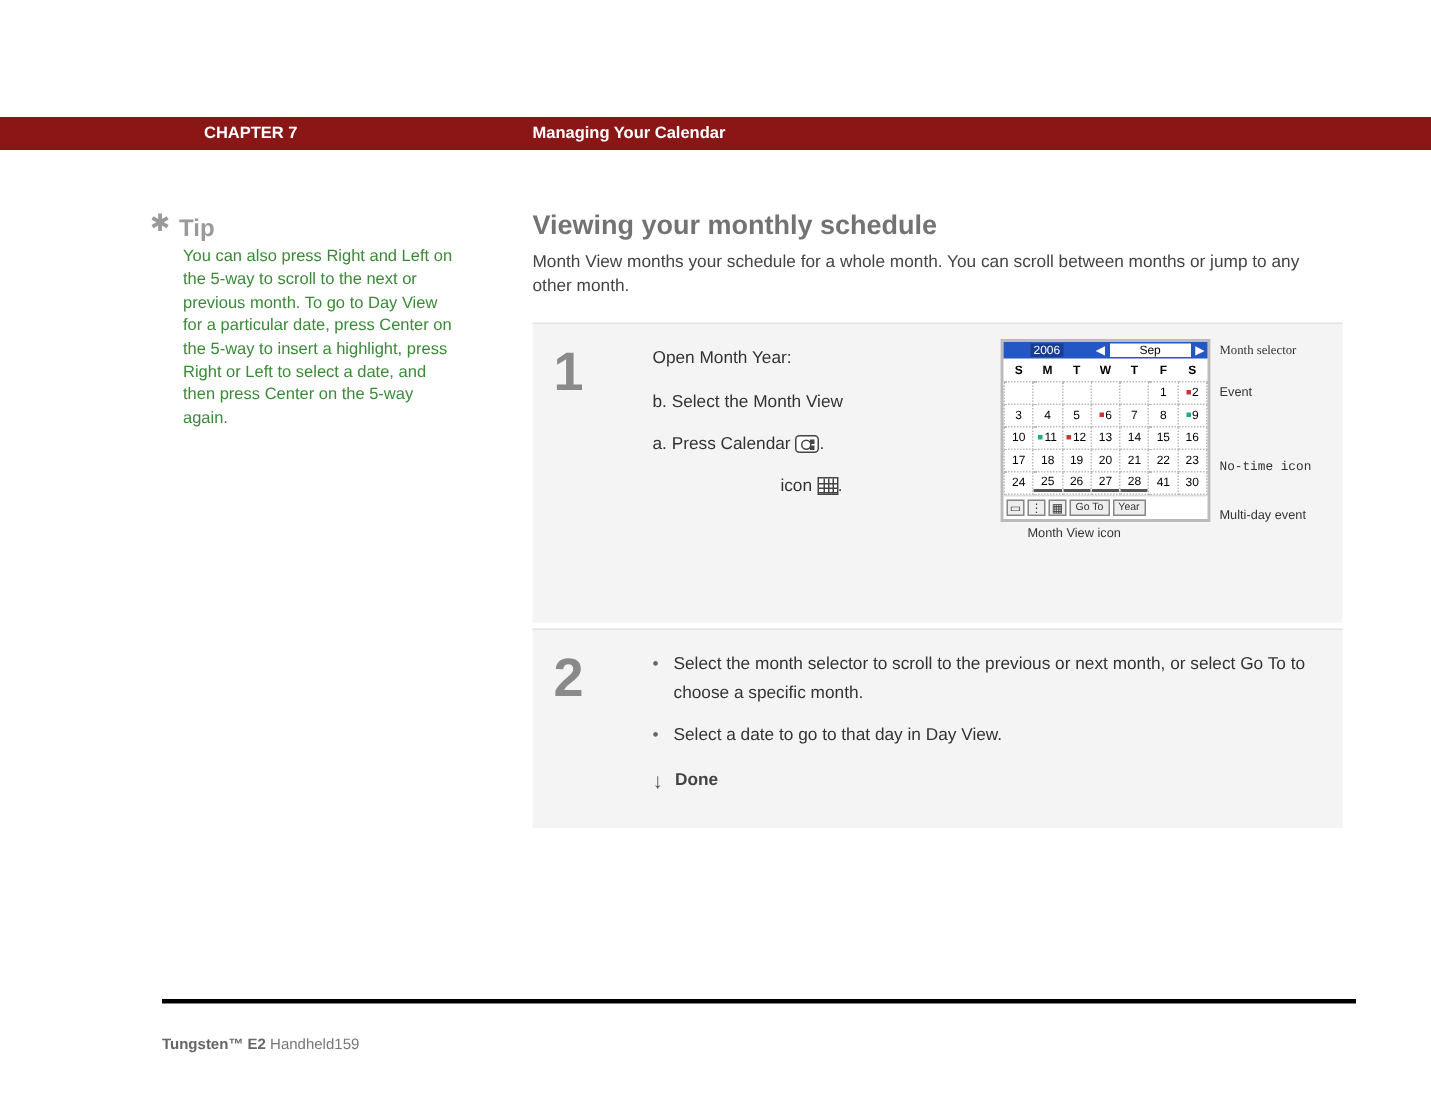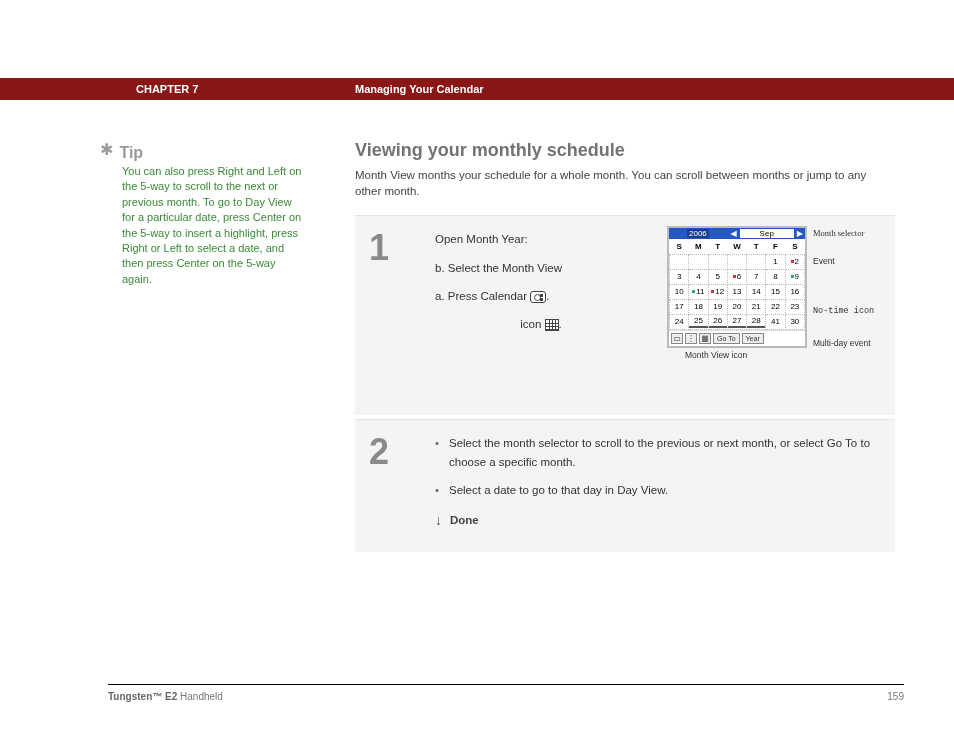--- a/index.html
+++ b/index.html
@@ -143,22 +143,22 @@
   .mini .btm .glyph { width:12px; padding:0; font-size:8px; }
 
   .callout {
     position:absolute; font-size:8.5px; color:#333; white-space:nowrap;
   }
   .mv-label { font-size:8.5px; color:#333; margin:2px 0 0 18px; width:100px;}
 
   
   .footer {
     position:absolute; left:108px; right:50px; bottom:36px;
-    border-top:1px solid #000000; padding-top:6px;
-    display:flex; justify-content:space-between;
+    border-top:3px solid #000000; padding-top:22px;
+    display:flex; 
     font-size:10px; color:#777;
   }
   .footer .prod b { color:#666; }
 </style>
 </head>
 <body>
 
 <div class="red-bar">
   <span class="chap">CHAPTER 7</span>
   <span class="chapti">Managing Your Calendar</span>

